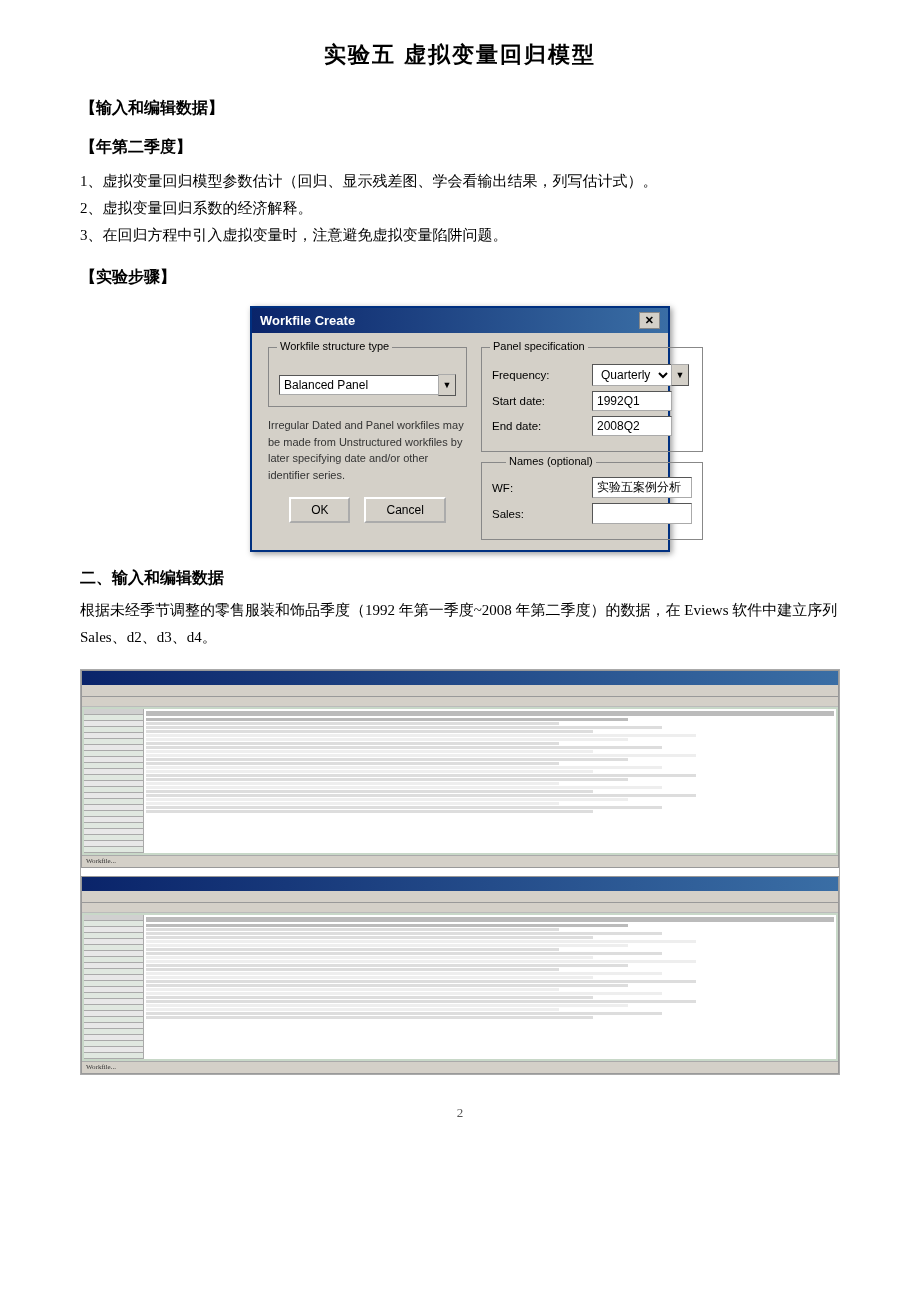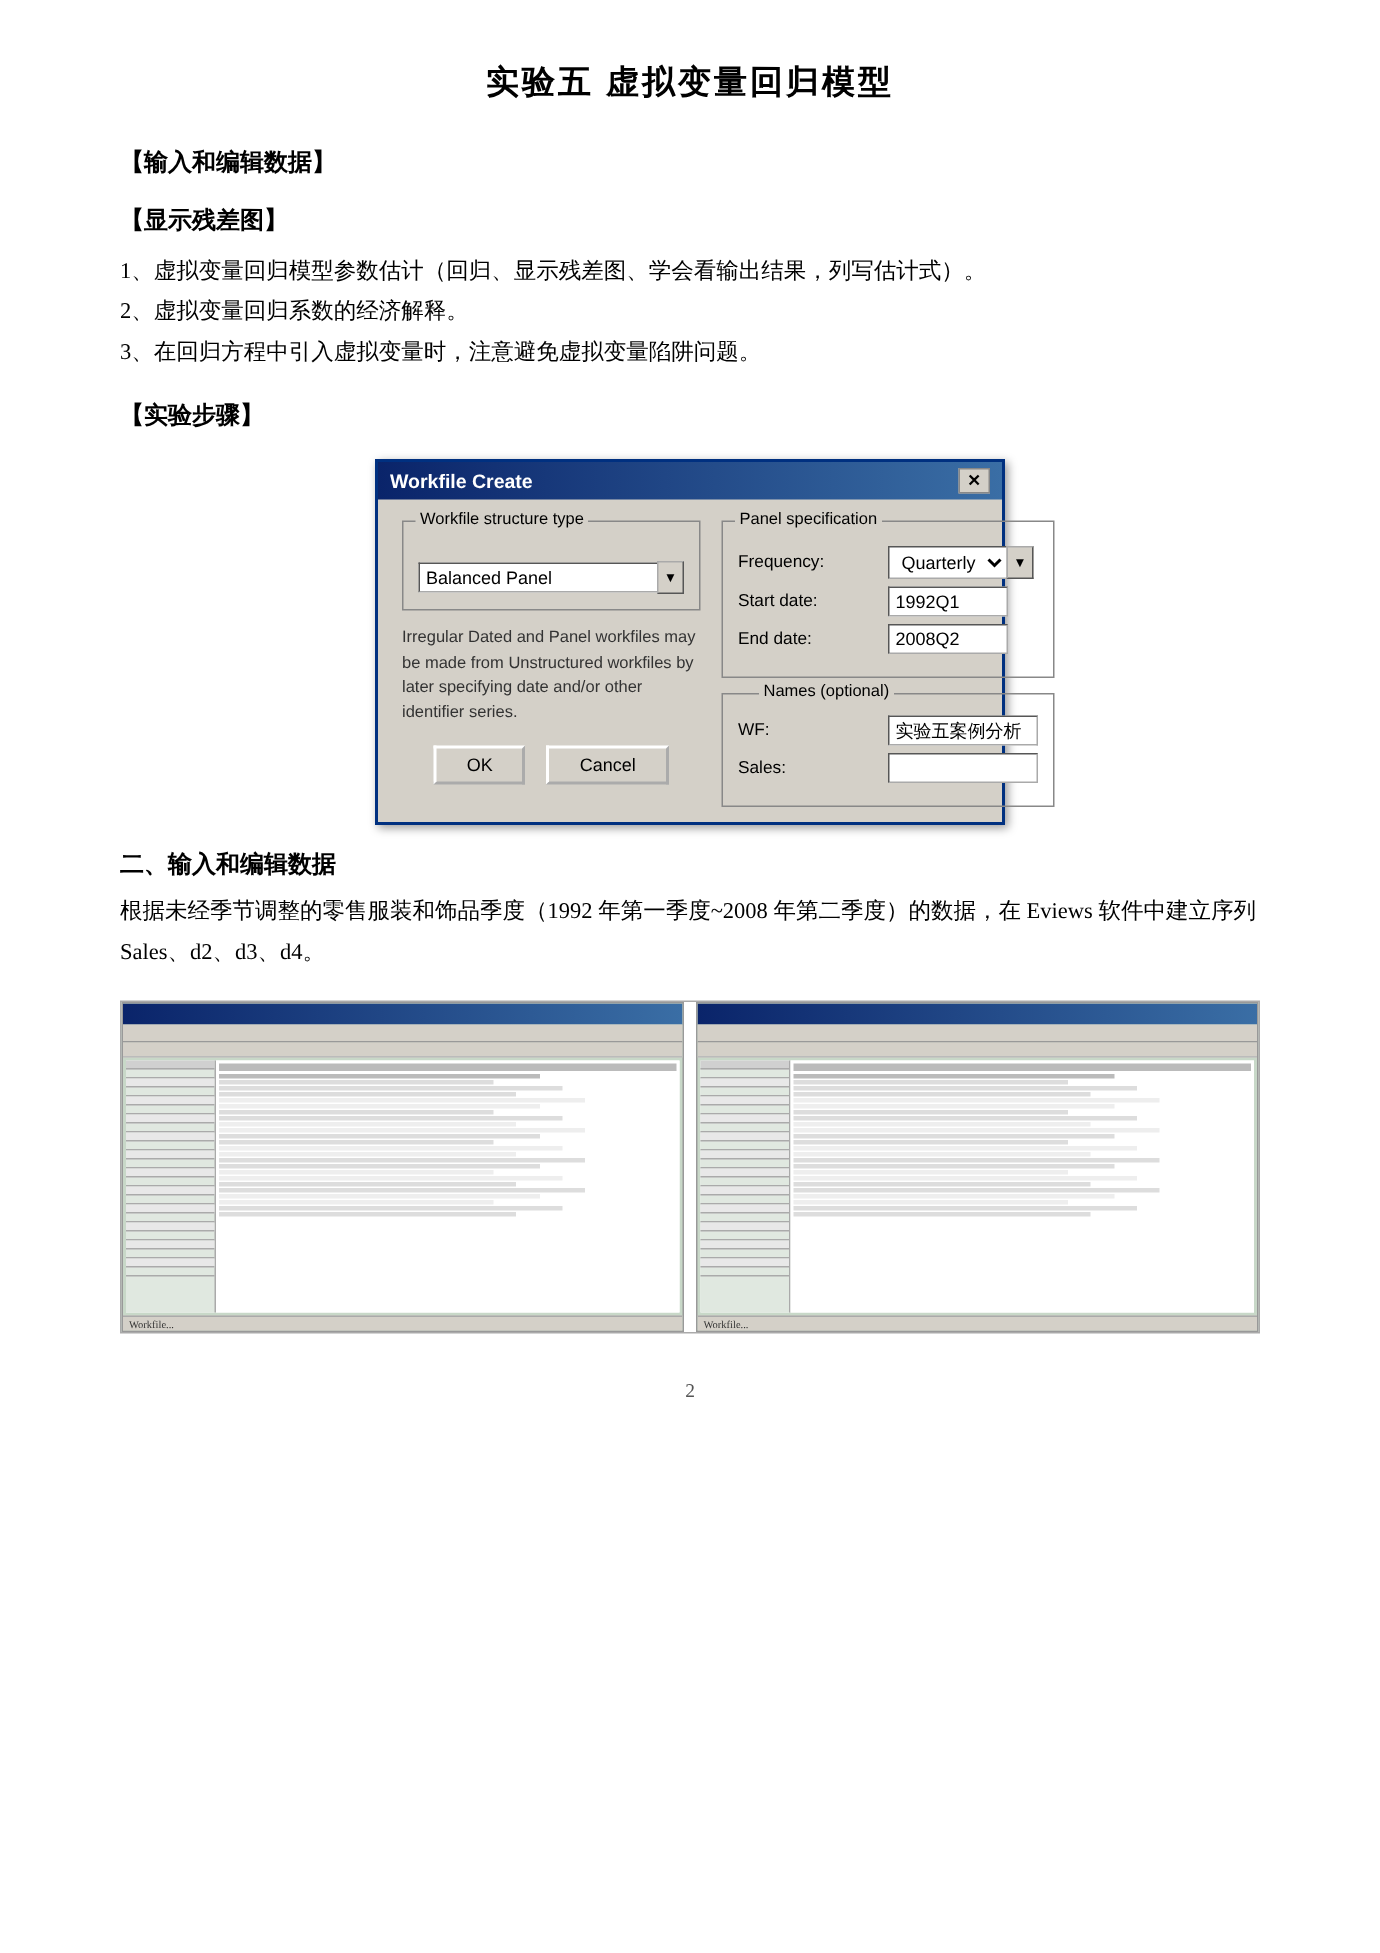--- a/index.html
+++ b/index.html
@@ -229,21 +229,21 @@
       padding: 0 3px;
       font-size: 11px;
       margin-left: 16px;
     }
 
     .wf-input {
       border: 1px inset #aaa;
       background: #fff;
       padding: 2px 4px;
       font-size: 12px;
-      font-family: Liberation Sans, sans-serif;
+      font-family: Liberation Serif, serif;
       width: 100px;
     }
 
     
     .section-two-title {
       font-size: 16px;
       font-weight: bold;
       margin-top: 16px;
       margin-bottom: 8px;
     }
@@ -252,20 +252,21 @@
       line-height: 1.8;
       margin-bottom: 10px;
     }
 
     
     .thumbnail-wrapper {
       display: flex;
       gap: 8px;
       margin-top: 8px;
       border: 1px solid #aaa;
+      flex-direction: column;
     }
 
     .thumbnail-pane {
       flex: 1;
       background: #c8d8c8;
       height: 220px;
       border: 1px solid #999;
       overflow: hidden;
       position: relative;
     }
@@ -320,21 +321,21 @@
 </head>
 <body>
 
 <h1 class="main-title">实验五  虚拟变量回归模型</h1>
 
 <div class="section">
   <div class="section-header">【输入和编辑数据】</div>
 </div>
 
 <div class="section">
-  <div class="section-header">【显示残差图】</div>
+  <div class="section-header">【年第二季度】</div>
   <div class="list-item">1、虚拟变量回归模型参数估计（回归、显示残差图、学会看输出结果，列写估计式）。</div>
   <div class="list-item">2、虚拟变量回归系数的经济解释。</div>
   <div class="list-item">3、在回归方程中引入虚拟变量时，注意避免虚拟变量陷阱问题。</div>
 </div>
 
 <div class="section">
   <div class="section-header">【实验步骤】</div>
 </div>
 
 <div class="dialog-wrapper">

